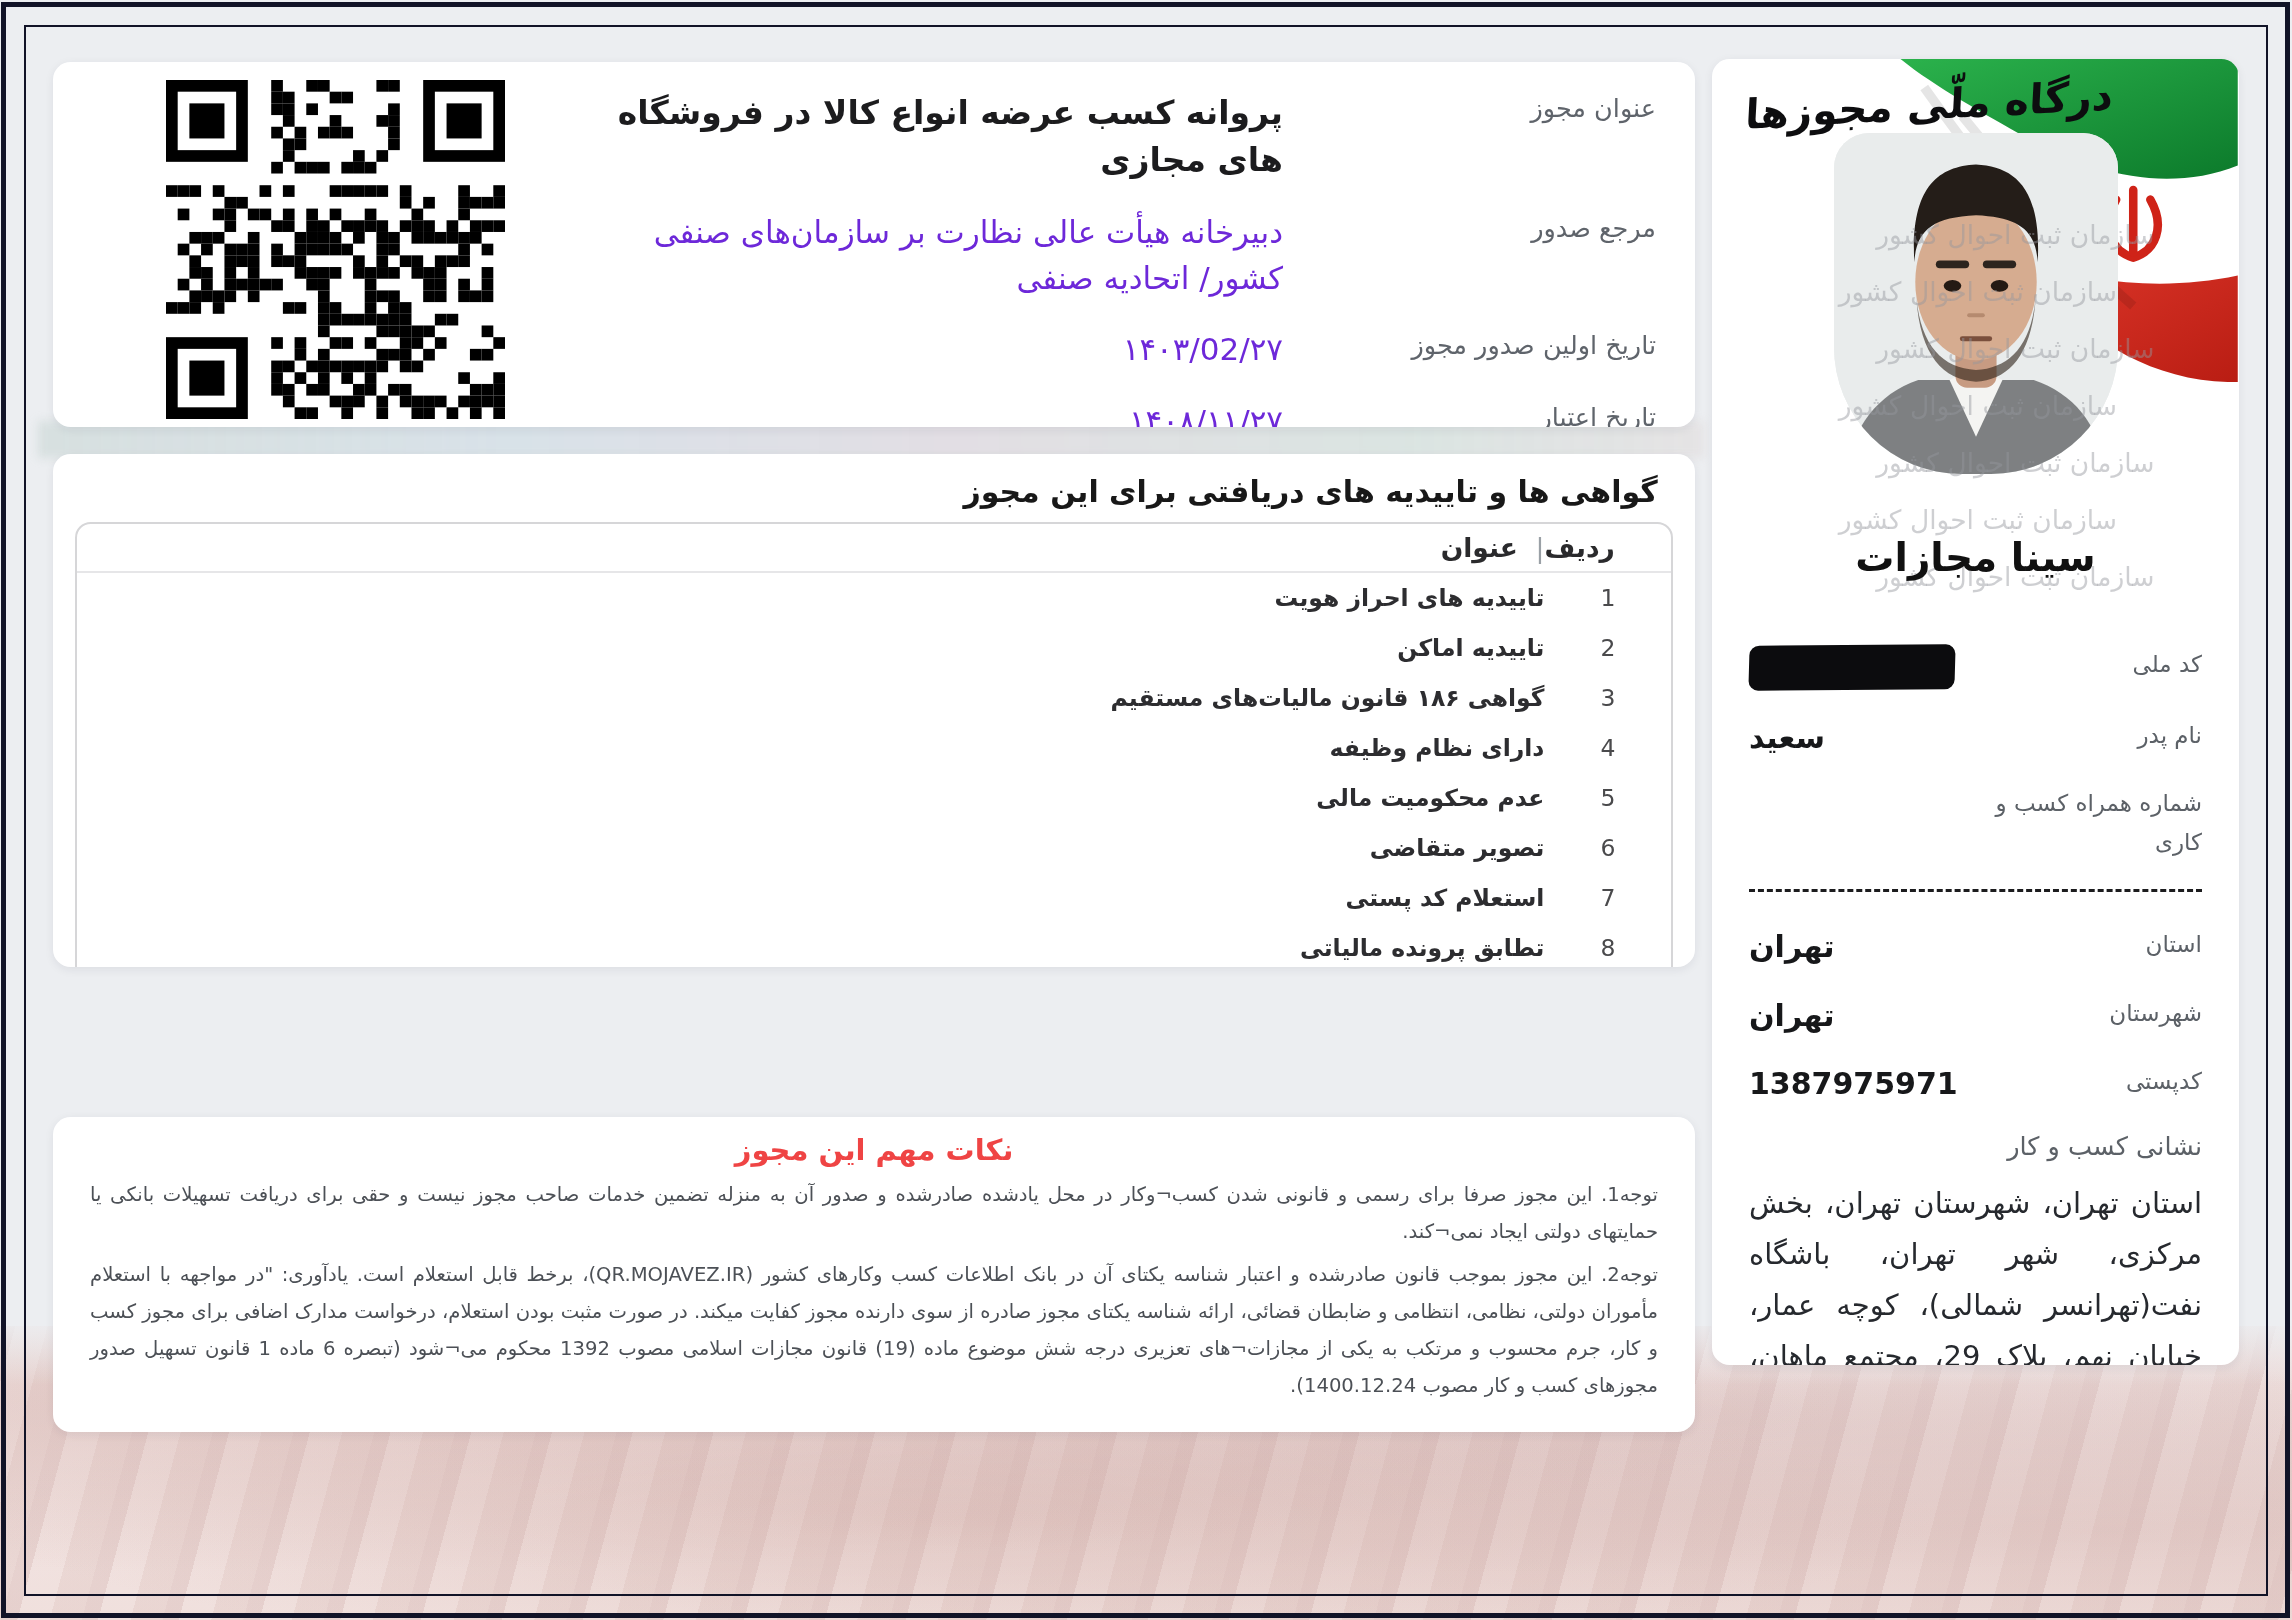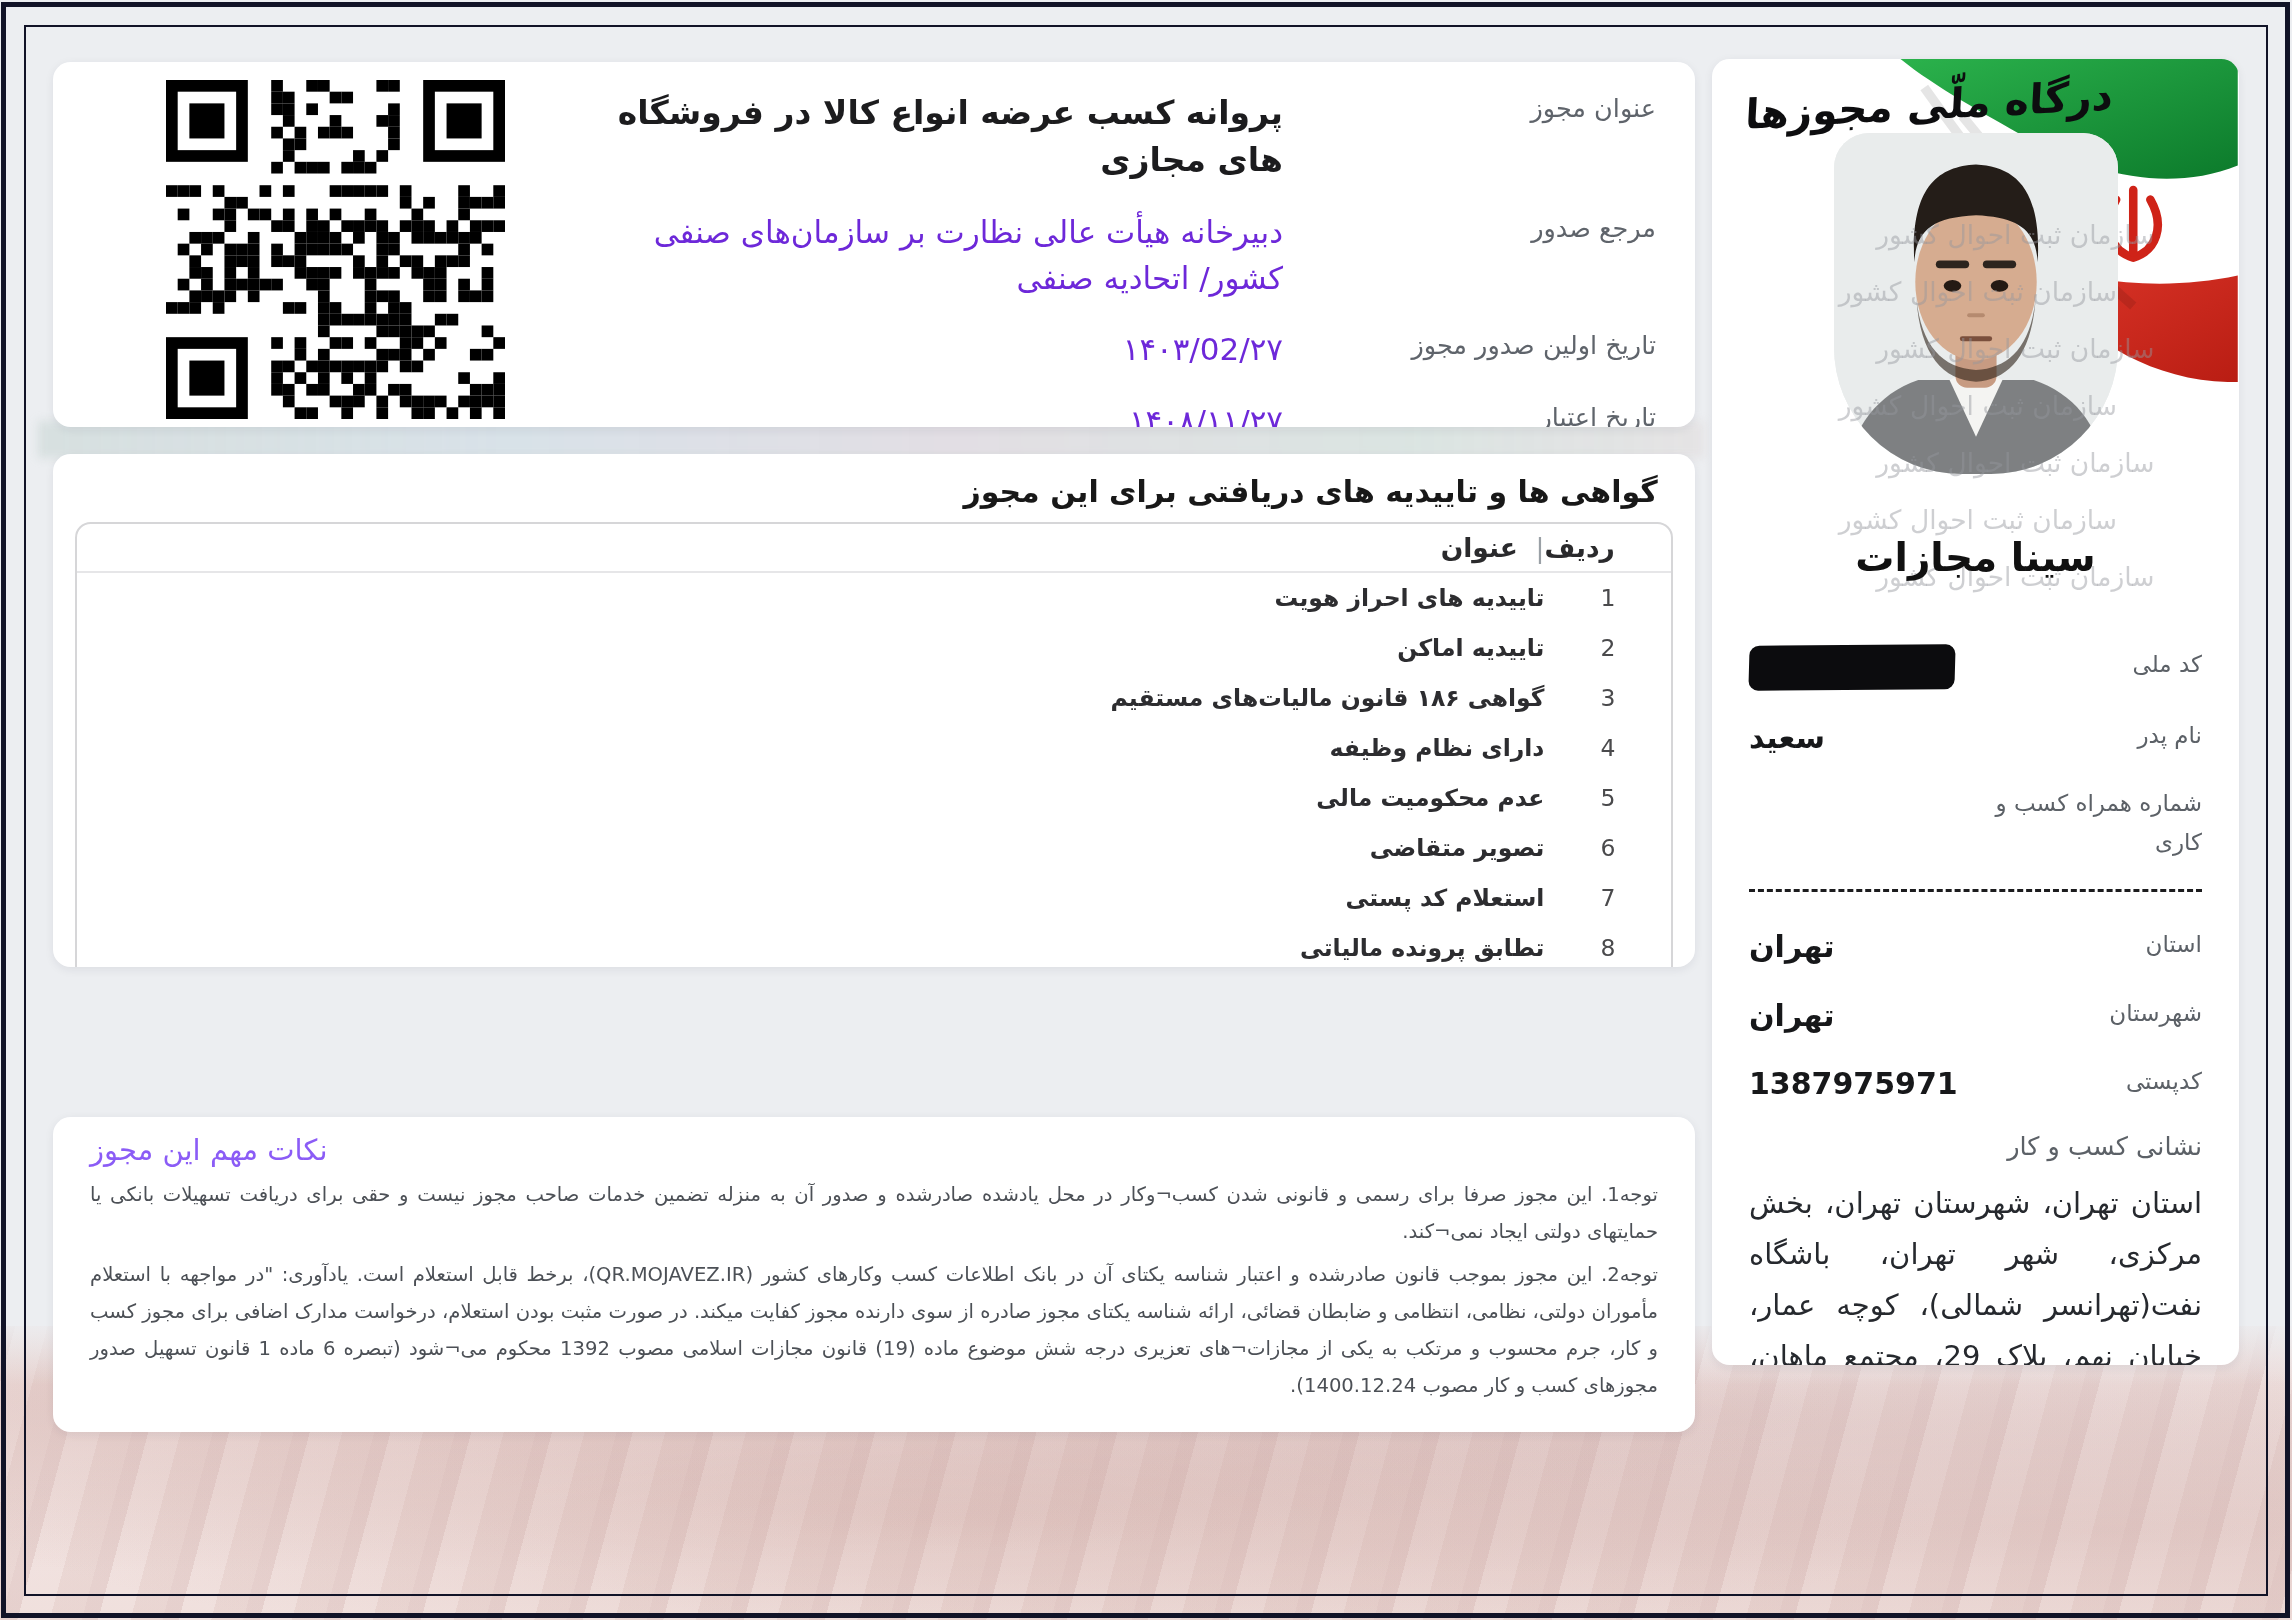--- a/index.html
+++ b/index.html
@@ -43,21 +43,21 @@
   .ct-header{display:flex;align-items:center;height:49px;border-bottom:2px solid #e6e6e8;font-weight:700;font-size:26.5px;color:#2a2a2c;}
   .ct-h-no{flex:0 0 127px;text-align:left;}
   .ct-h-div{color:#9aa0a6;font-weight:400;margin-left:17.6px;}
   .ct-h-title{flex:1;text-align:right;}
   .ct-row{display:flex;align-items:center;height:50px;}
   .ct-no{flex:0 0 127px;text-align:center;font-size:23.5px;color:#4a4a4c;}
   .ct-title{flex:1;text-align:right;font-size:23.5px;font-weight:600;color:#2d2d30;padding-left:29px;}
 
   
   .card-notes{left:54px;top:1117px;width:1642px;min-height:235px;padding:15.7px 37px 21.6px;overflow:hidden;}
-  .notes-title{font-weight:400;font-size:29px;color:#8b5cf6;text-align:left;margin-bottom:9.8px;}
+  .notes-title{font-weight:700;font-size:29px;color:#ef4444;text-align:center;margin-bottom:9.8px;}
   .notes-p{font-size:19.6px;line-height:37px;color:#4c5056;text-align:justify;margin:0 0 5.9px 0;}
 
   
   .card-profile{left:1713px;top:59px;width:527px;height:1306px;overflow:hidden;padding:0 37px;}
   .flag{position:absolute;top:0;right:0;width:392px;height:323px;z-index:1;}
   .portal-logo{position:absolute;top:21.6px;left:33px;z-index:3;font-size:41px;font-weight:800;color:#0d0d0f;
     transform:rotate(-3deg) skewX(-6deg);letter-spacing:-1px;white-space:nowrap;}
   .photo-wm{position:absolute;top:147px;left:29px;right:59px;height:421px;overflow:hidden;z-index:2;pointer-events:none;}
   .photo-wm span{display:block;font-size:26.5px;color:rgba(148,151,158,.46);line-height:57px;white-space:nowrap;text-align:right;}
   .photo-wm span:nth-child(odd){padding-right:25.5px;}

